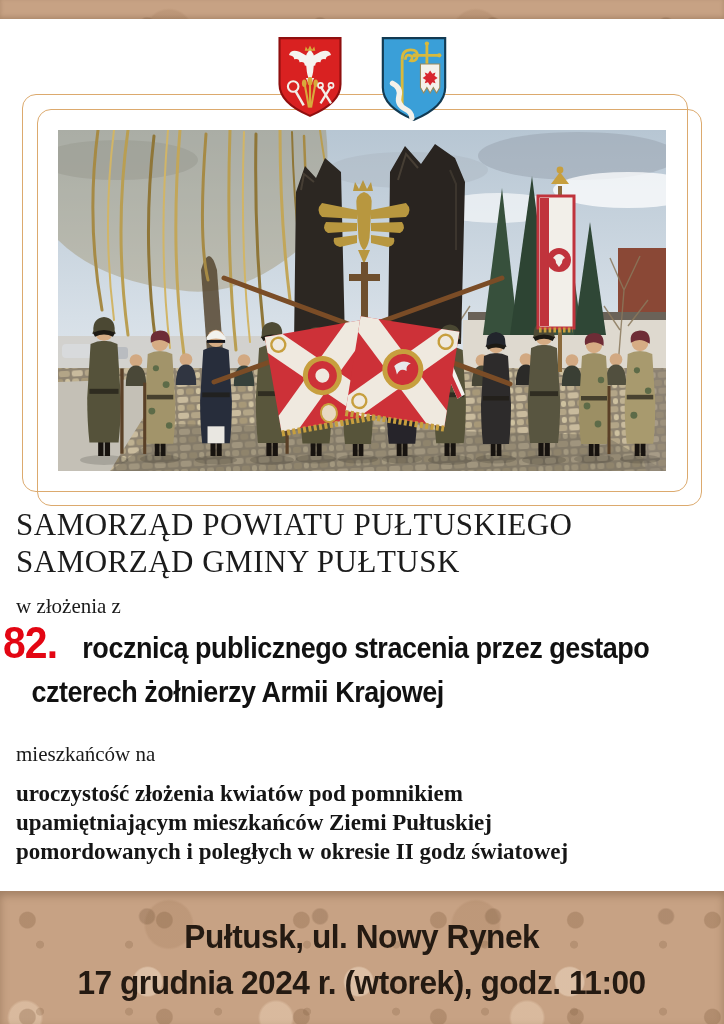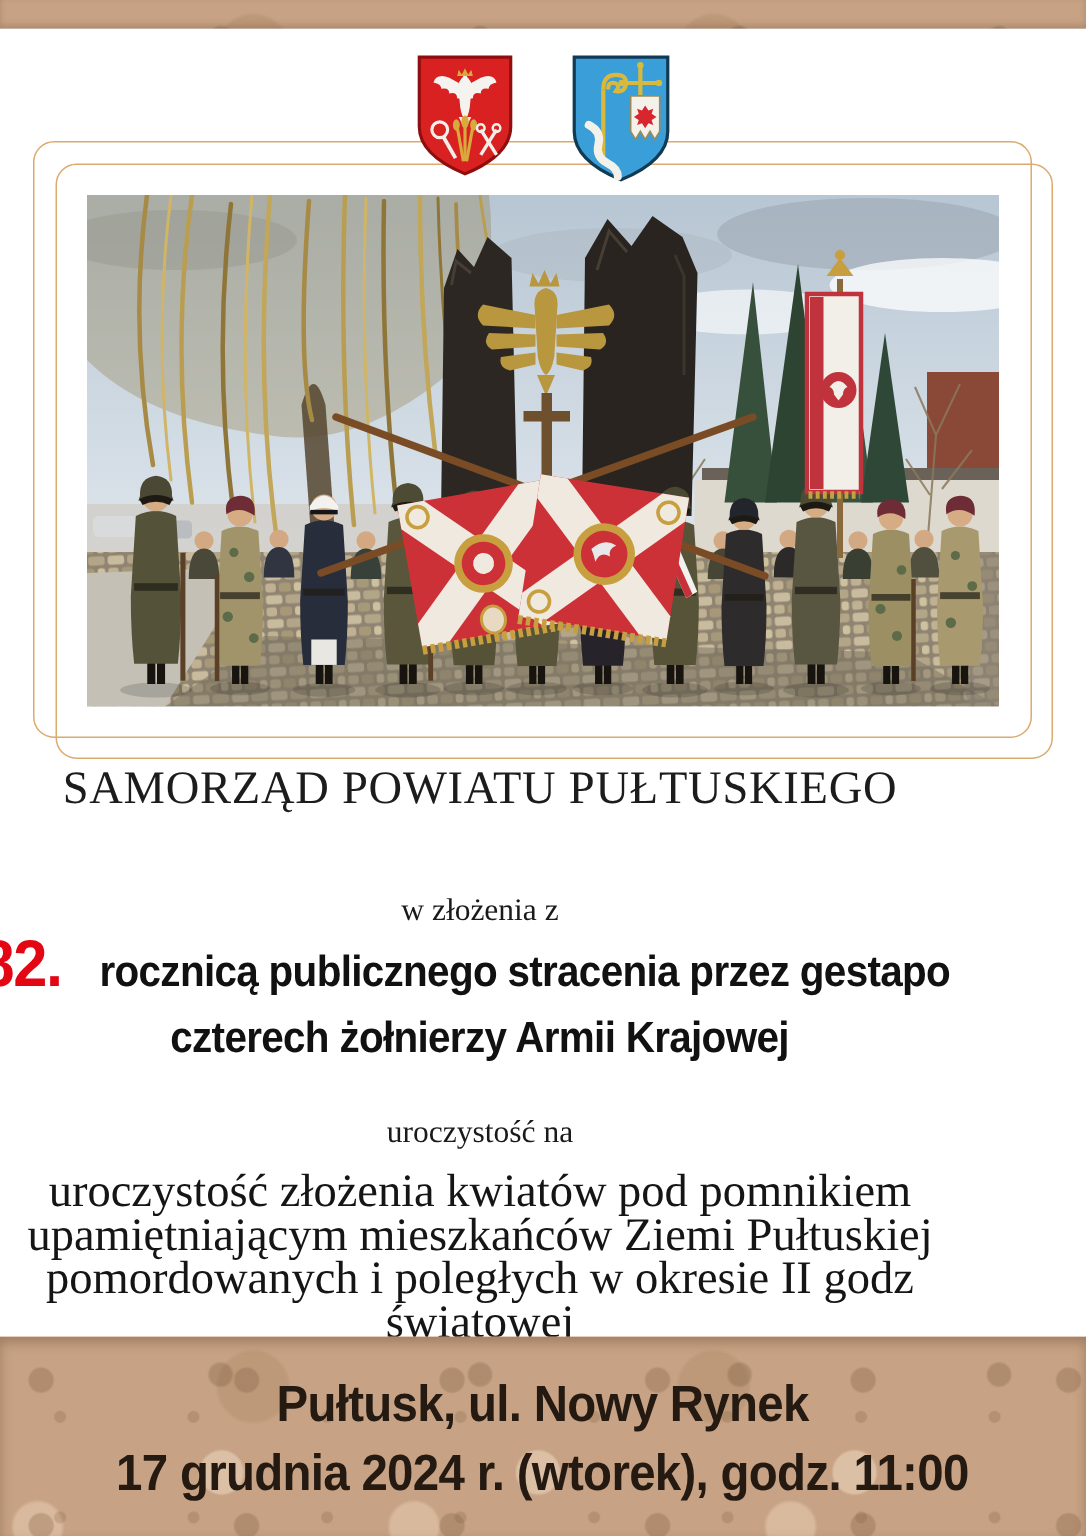--- a/index.html
+++ b/index.html
@@ -16,31 +16,31 @@
       radial-gradient(circle at 55% 15%, rgba(140,100,65,.16) 0 9%, transparent 10%);
     background-size:137px 97px,211px 151px,89px 67px,173px 127px,251px 181px,307px 223px;
   }
   .top-band{position:absolute;top:0;left:0;width:724px;height:19px;box-shadow:inset 0 -2px 4px rgba(90,60,35,.25);}
   .crest-row{position:absolute;top:36px;left:0;width:100%;display:flex;justify-content:center;
              align-items:flex-start;gap:34px;z-index:5;}
   .frame{position:absolute;border:1.5px solid #dcaa6e;border-radius:14px;z-index:1;}
   .frame-a{left:22px;top:94px;width:664px;height:396px;}
   .frame-b{left:37px;top:109px;width:663px;height:395px;}
   .photo-wrap{position:absolute;left:58px;top:130px;width:608px;height:341px;z-index:2;background:#dfe6ec;}
-  .txt{position:absolute;left:0;width:640px;text-align:center;}
+  .txt{position:absolute;left:16px;width:640px;}
   .org{top:506px;font-size:31px;line-height:37px;letter-spacing:.5px;color:#1c1c1c;}
   .conn1{top:594px;font-size:21px;}
   .headline{top:618px;}
   .hl1{display:flex;justify-content:center;align-items:baseline;gap:2px;height:50px;}
   .hl-num{font-family:"Liberation Sans","DejaVu Sans",sans-serif;font-weight:700;font-size:44px;color:#e30613;letter-spacing:-1px;}
   .hl-text{font-family:"Liberation Sans","DejaVu Sans",sans-serif;font-weight:700;font-size:29px;color:#111111;letter-spacing:-.5px;}
   .hl2{margin-top:8px;}
   .condense{display:inline-block;transform:scaleX(.93);transform-origin:center;white-space:nowrap;}
   .conn2{top:742px;font-size:21px;}
-  .event{top:779px;font-size:31px;line-height:29px;color:#151515;}
+  .event{top:779px;font-size:23px;line-height:29px;color:#151515;font-weight:bold;}
   .footer-band{position:absolute;left:0;top:891px;width:724px;height:133px;
                box-shadow:inset 0 4px 8px rgba(90,60,35,.35);z-index:3;
                display:flex;flex-direction:column;justify-content:center;align-items:center;gap:2px;padding-top:2px;box-sizing:border-box;}
   .footer-line{font-family:"Liberation Sans","DejaVu Sans",sans-serif;font-weight:700;font-size:34px;
                line-height:44px;color:#241a12;white-space:pre-wrap;letter-spacing:-.5px;}
 </style>
 </head>
 <body>
 
 <div id="poster">
@@ -364,35 +364,36 @@
       <rect x="482" y="68" width="9" height="128" fill="#c0333c"></rect>
       <circle cx="501" cy="130" r="12" fill="#c0333c"></circle>
       <path d="M495,128 q6,-8 12,0 q-3,1 -3,5 l-3,4 l-3,-4 q0,-4 -3,-5 Z" fill="#f2efe9"></path>
       <line x1="481" y1="200" x2="515" y2="200" stroke="#c79f3e" stroke-width="5" stroke-dasharray="2.6,2.2"></line>
     </g>
   </svg>
   </div>
 
   <div class="txt org">
     <div>SAMORZĄD POWIATU PUŁTUSKIEGO</div>
+    <div>SAMORZĄD GMINY PUŁTUSK</div>
   </div>
 
   <div class="txt conn1">w złożenia z</div>
 
   <div class="txt headline">
     <div class="hl1">
       <span class="hl-num condense">82.</span>
       <span class="hl-text condense">rocznicą publicznego stracenia przez gestapo</span>
     </div>
     <div class="hl2">
       <span class="hl-text condense">czterech żołnierzy Armii Krajowej</span>
     </div>
   </div>
 
-  <div class="txt conn2">uroczystość na</div>
+  <div class="txt conn2">mieszkańców na</div>
 
   <div class="txt event">
     <div>uroczystość złożenia kwiatów pod pomnikiem</div>
     <div>upamiętniającym mieszkańców Ziemi Pułtuskiej</div>
     <div>pomordowanych i poległych w okresie II godz światowej</div>
   </div>
 
   <div class="footer-band parchment">
     <div class="footer-line"><span class="condense">Pułtusk, ul. Nowy Rynek</span></div>
     <div class="footer-line"><span class="condense">17 grudnia 2024 r. (wtorek),  godz. 11:00</span></div>

